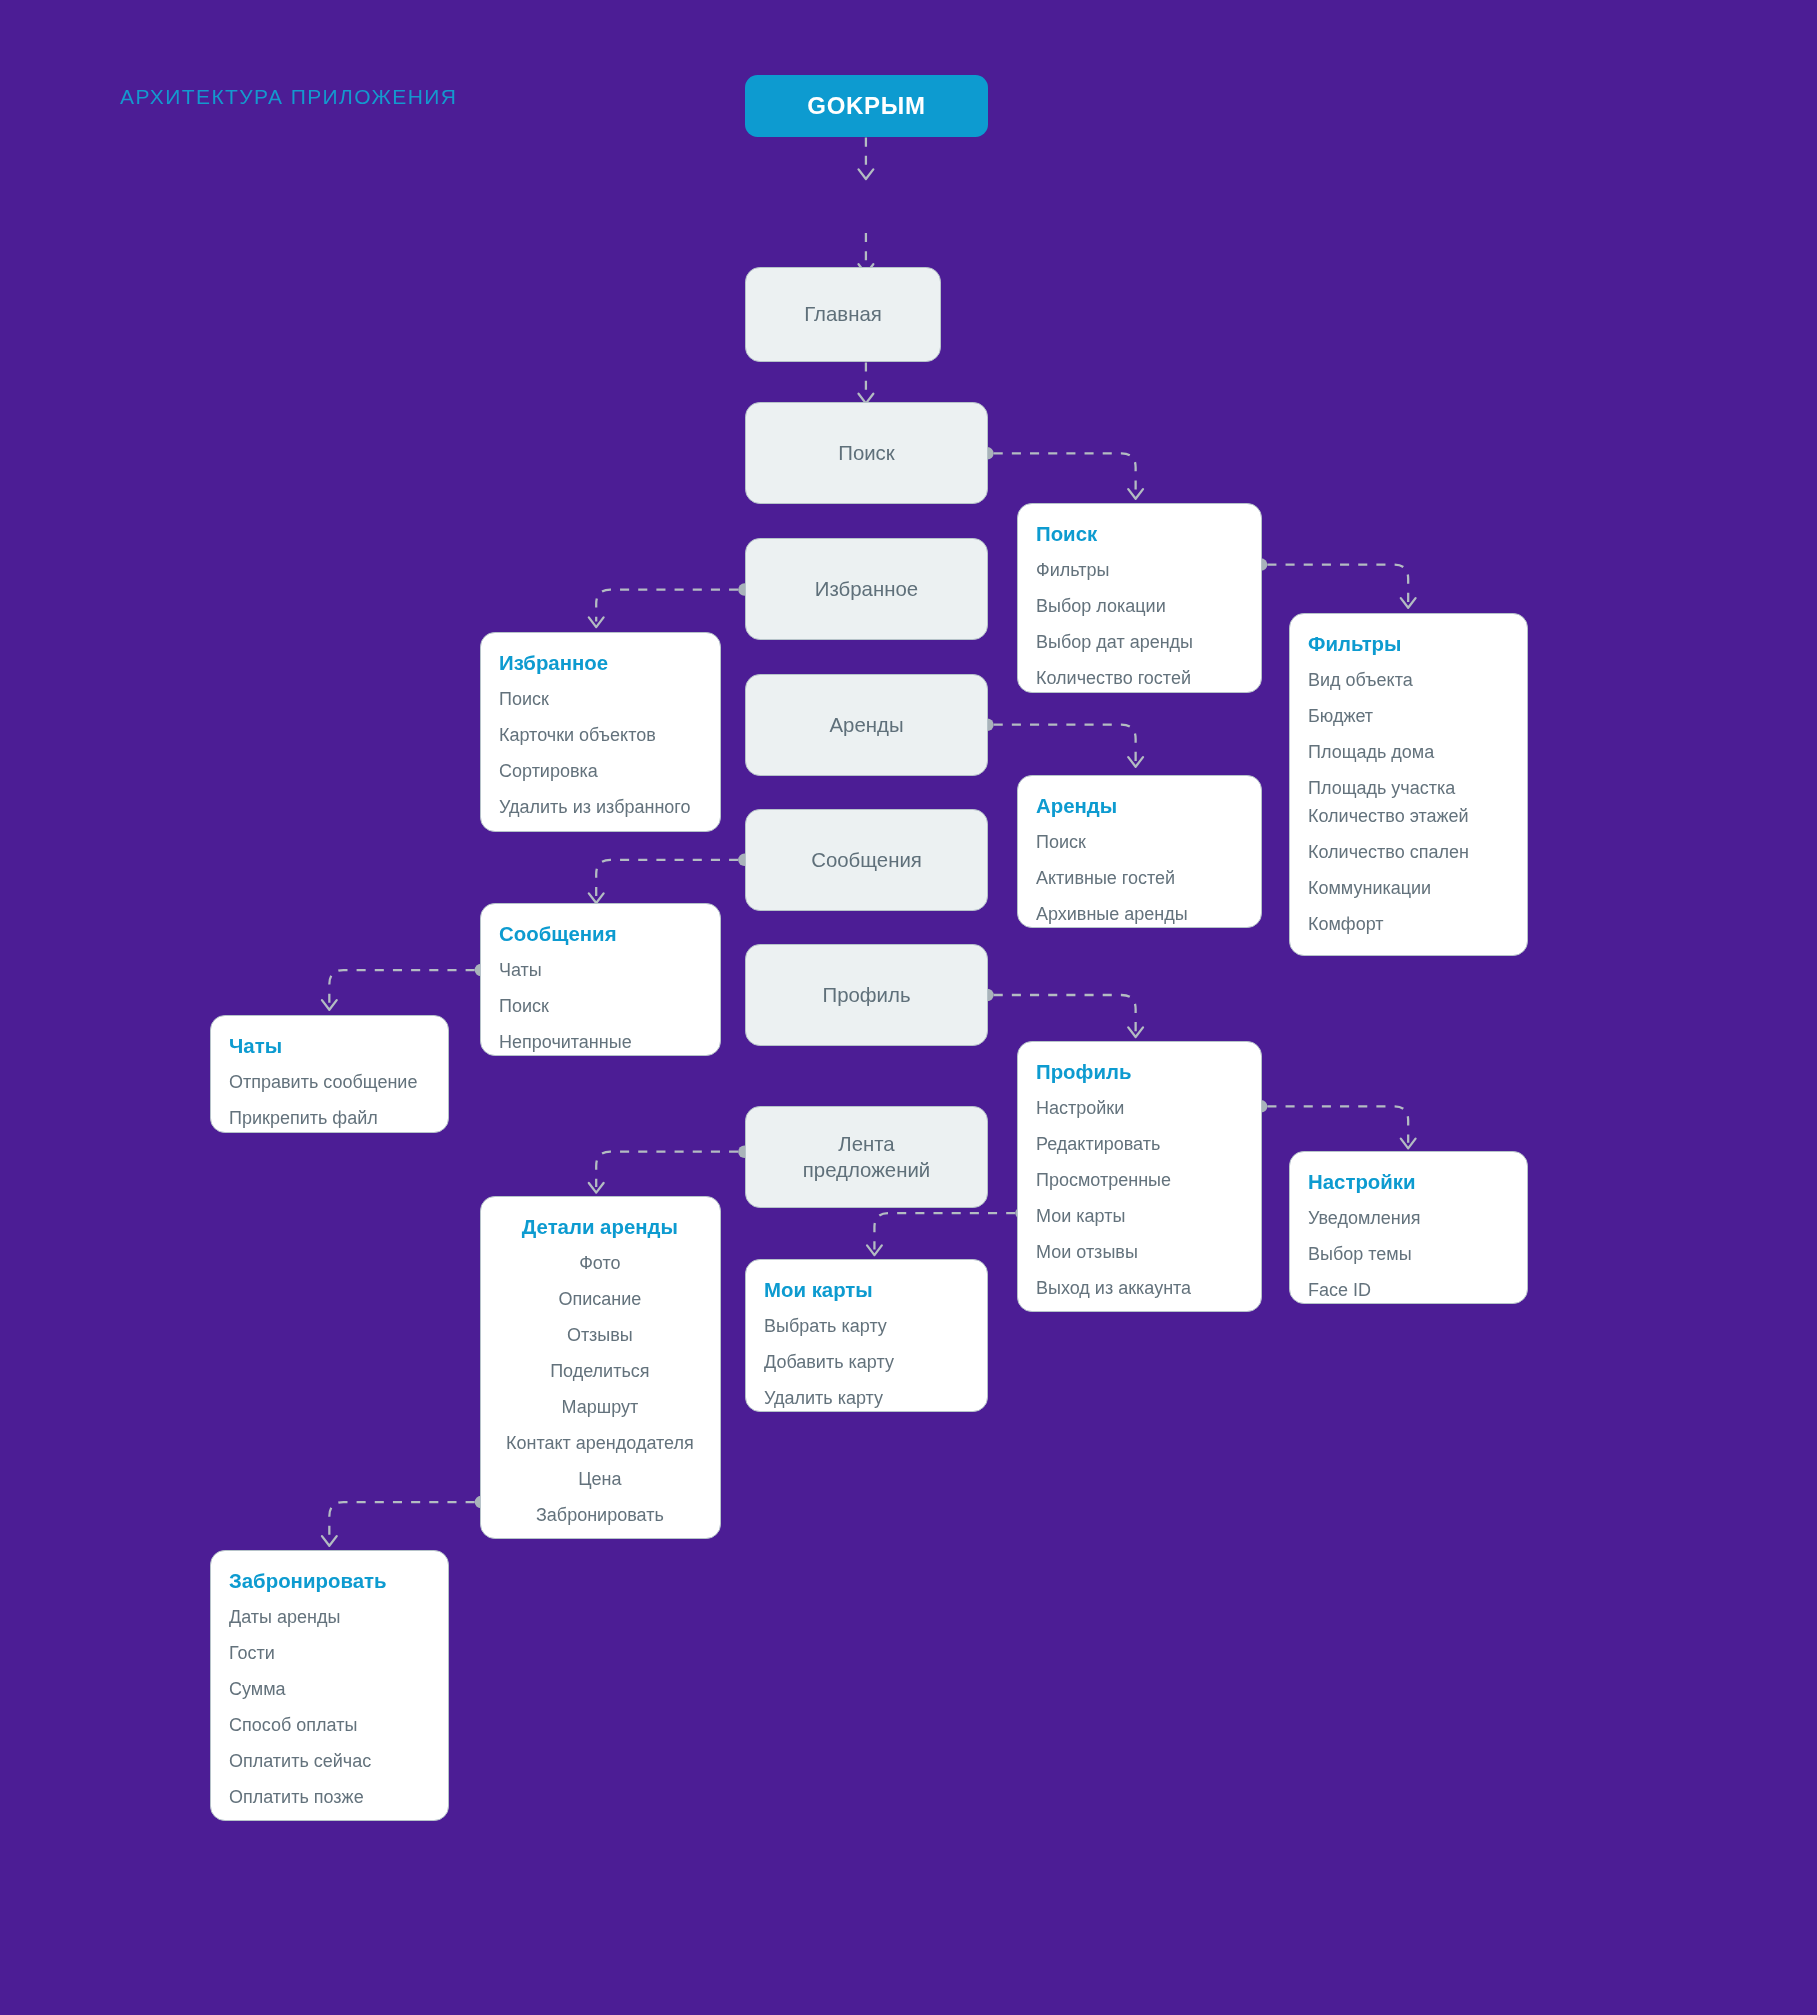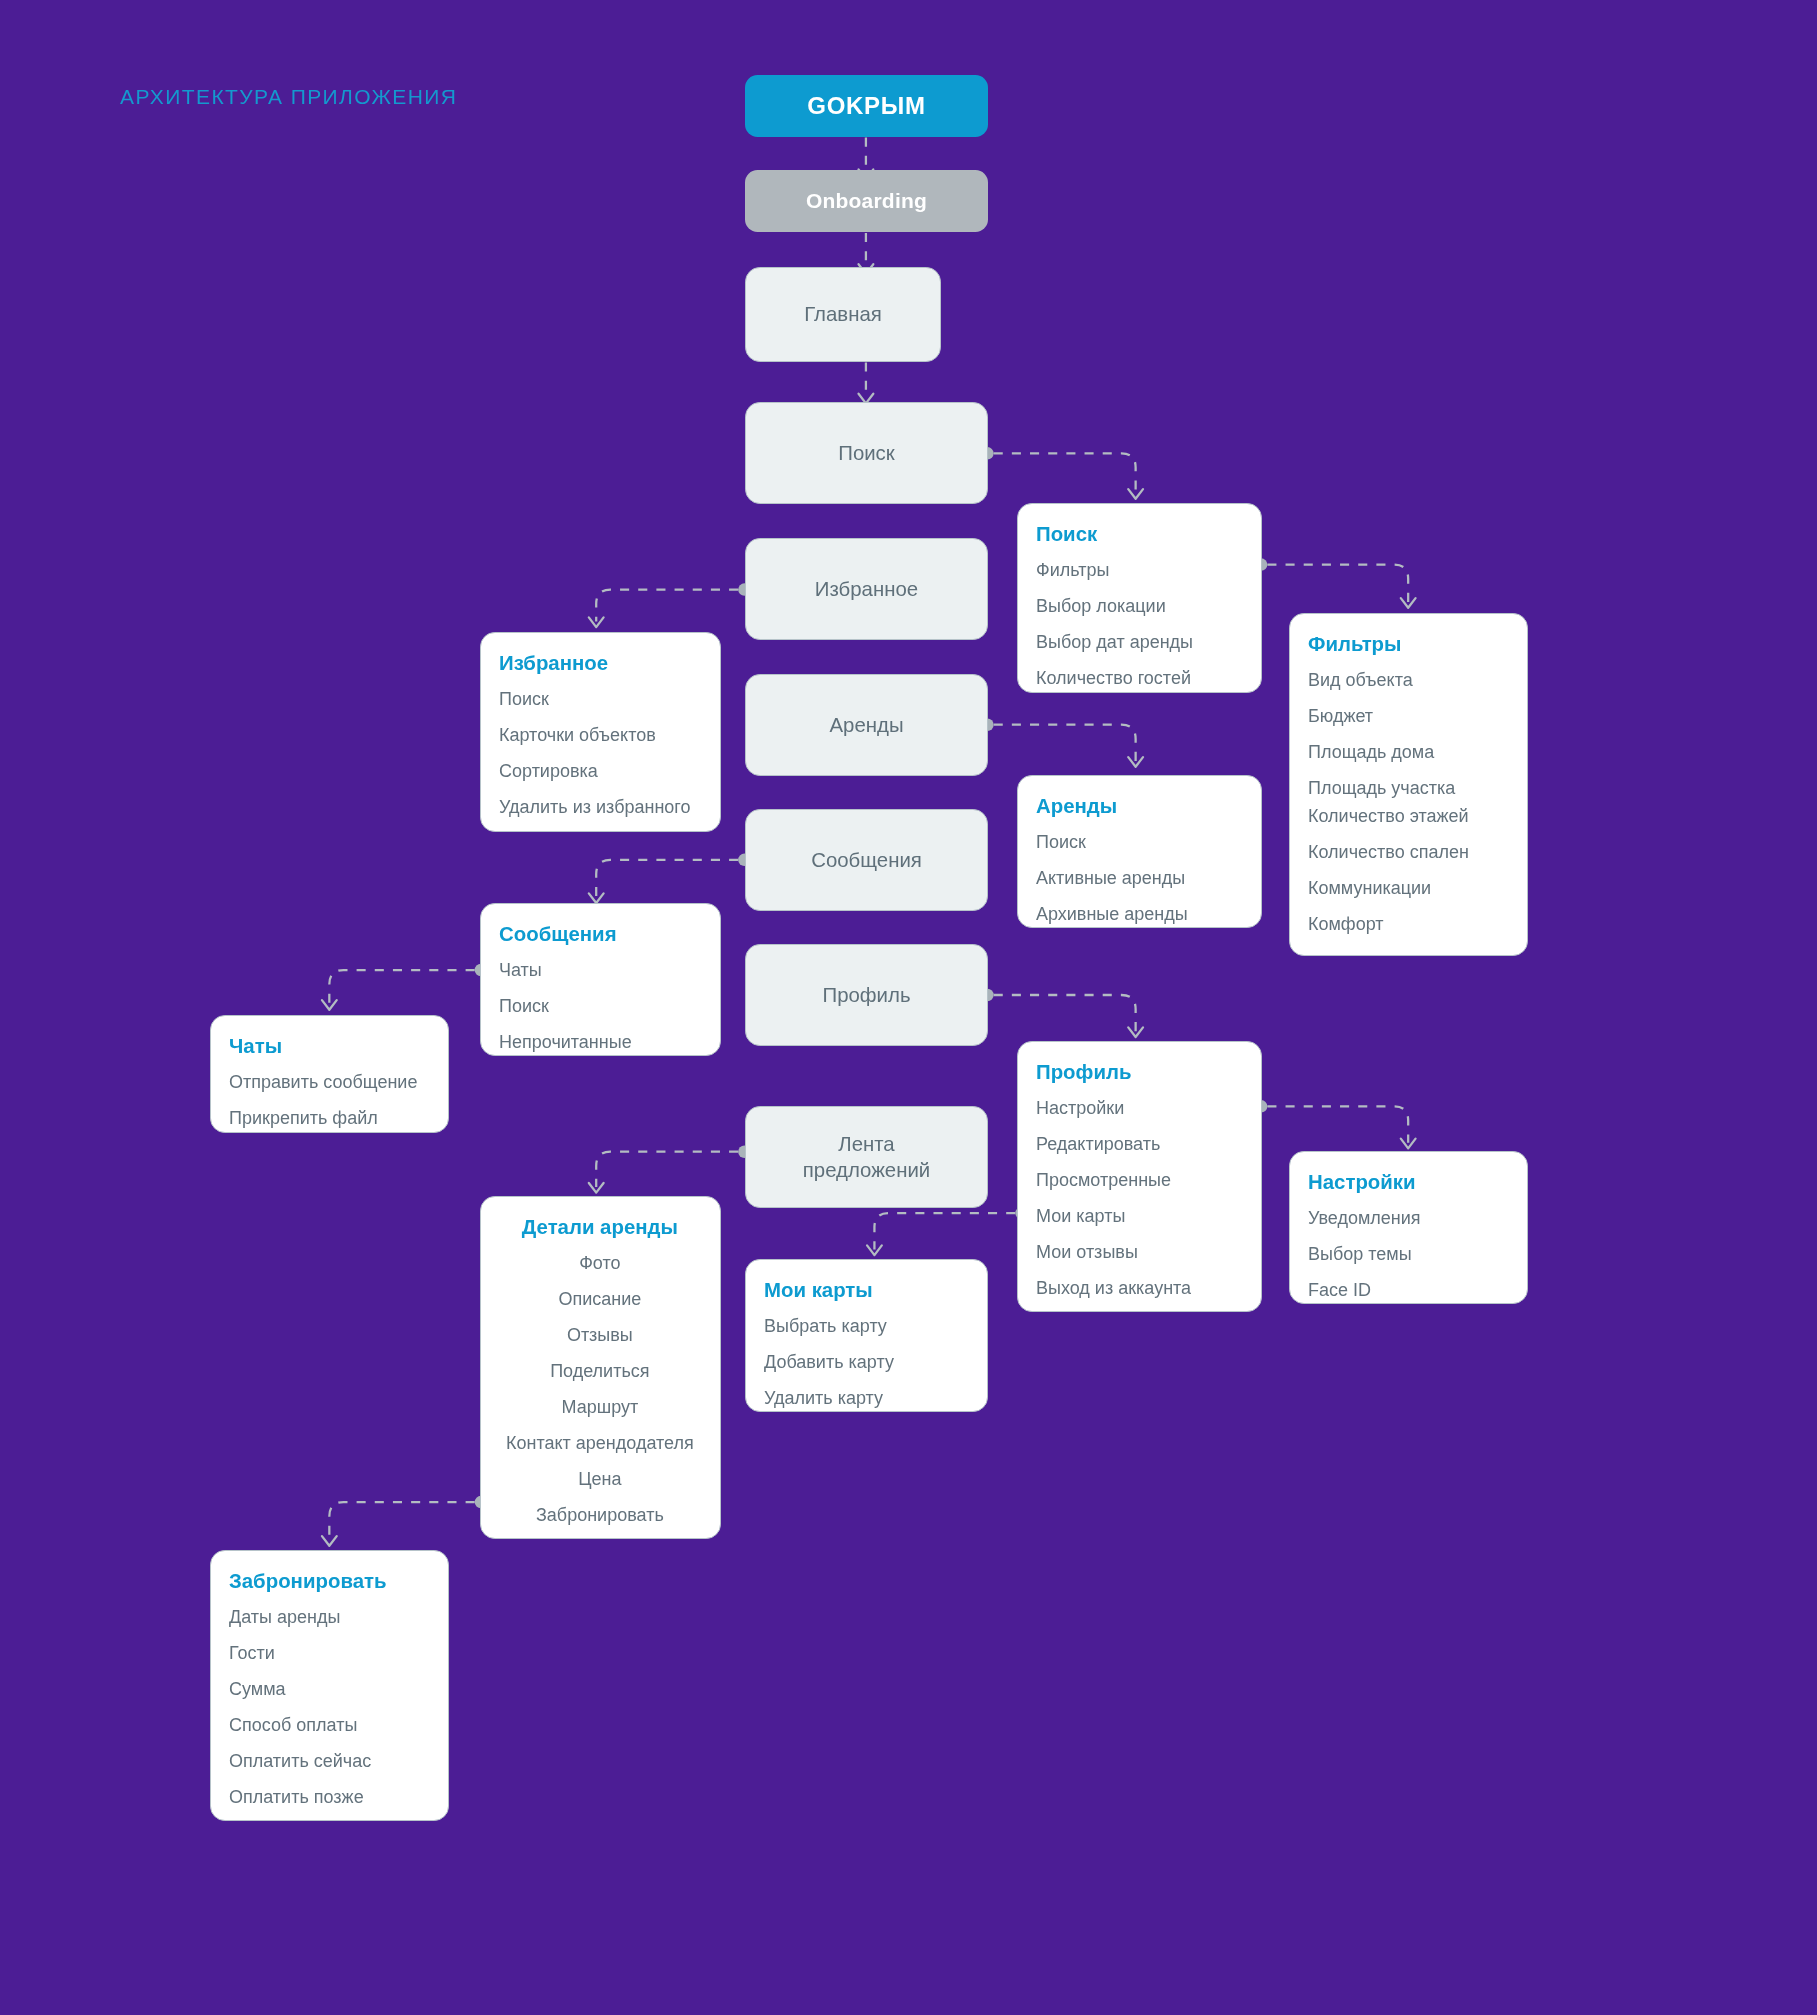--- a/index.html
+++ b/index.html
@@ -202,23 +202,20 @@
       <circle class="dot" cx="847" cy="2645" r="11"></circle>
       <path class="dash" d="M836,2645 L605,2645 Q580,2645 580,2670 L580,2712"></path>
       <path class="arw" d="M567,2705 L580,2722 L593,2705"></path>
     </g>
   </svg>
 
   <div class="pill pill-root" style="left:745px; top:75px; width:243px; height:62px;">
     <span>GOKPЫM</span>
   </div>
 
-  <div class="pill pill-onboarding" style="left:745px; top:170px; width:243px; height:62px;">
-    <span>Onboarding</span>
-  </div>
 
   <div class="navbox" style="left:745px; top:267px; width:196px; height:95px;">
     <span>Главная</span>
   </div>
 
   <div class="navbox" style="left:745px; top:402px; width:243px; height:102px;">
     <span>Поиск</span>
   </div>
 
   <div class="navbox" style="left:745px; top:538px; width:243px; height:102px;">
@@ -266,21 +263,21 @@
     <div class="card-title">Избранное</div>
     <div class="card-item" style="margin-bottom:18px;">Поиск</div>
     <div class="card-item" style="margin-bottom:18px;">Карточки объектов</div>
     <div class="card-item" style="margin-bottom:18px;">Сортировка</div>
     <div class="card-item">Удалить из избранного</div>
   </div>
 
   <div class="card" style="left:1017px; top:775px; width:245px; height:153px;">
     <div class="card-title">Аренды</div>
     <div class="card-item" style="margin-bottom:18px;">Поиск</div>
-    <div class="card-item" style="margin-bottom:18px;">Активные аренды</div>
+    <div class="card-item" style="margin-bottom:18px;">Активные гостей</div>
     <div class="card-item">Архивные аренды</div>
   </div>
 
   <div class="card" style="left:480px; top:903px; width:241px; height:153px;">
     <div class="card-title">Сообщения</div>
     <div class="card-item" style="margin-bottom:18px;">Чаты</div>
     <div class="card-item" style="margin-bottom:18px;">Поиск</div>
     <div class="card-item">Непрочитанные</div>
   </div>
 

